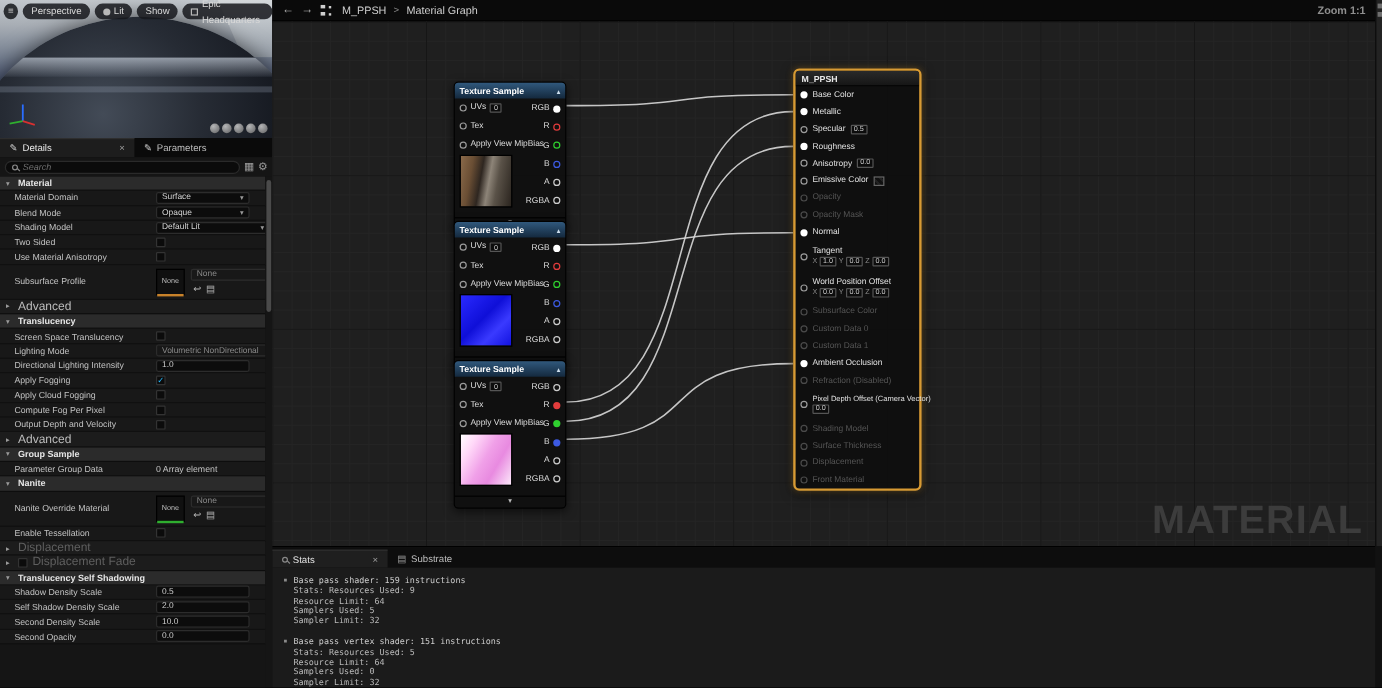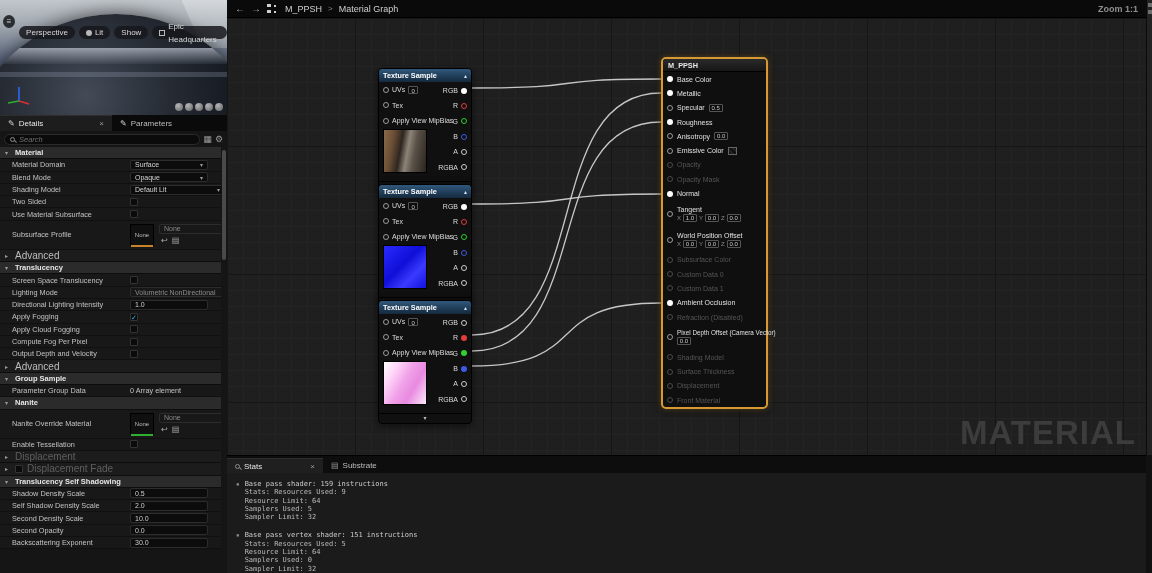--- a/index.html
+++ b/index.html
@@ -161,21 +161,21 @@
   <div class="left">
     <div class="viewport">
       <div class="vp-sky"></div>
       <div class="vp-corner"></div>
       <div class="vp-sphere">
         <div class="vp-band"></div>
           <div class="vp-band2"></div>
       </div>
       <div class="vp-toolbar">
         <div class="vp-menu">≡</div>
-        <div id="vp-pills" style="display:flex;gap:4px;margin-top:23px;">
+        <div id="vp-pills" style="display:flex;gap:4px;">
             <div class="pill">
               <span>Perspective</span>
             </div>
             <div class="pill">
               <span class="dot-icon"></span>
               <span>Lit</span>
             </div>
             <div class="pill">
               <span>Show</span>
             </div>
@@ -254,21 +254,21 @@
             </div>
           </div>
         </div>
         <div class="drow">
           <span class="lbl">Two Sided</span>
           <div class="ctrl">
             <span class="cb"></span>
           </div>
         </div>
         <div class="drow">
-          <span class="lbl">Use Material Subsurface</span>
+          <span class="lbl">Use Material Anisotropy</span>
           <div class="ctrl">
             <span class="cb"></span>
           </div>
         </div>
         <div class="drow tall">
           <span class="lbl">Subsurface Profile</span>
           <div class="ctrl">
             <div class="asset">
               <div class="athumb orange">None</div>
               <div class="acol">
@@ -404,26 +404,20 @@
         <div class="drow">
           <span class="lbl">Second Density Scale</span>
           <div class="ctrl">
             <div class="tbox">10.0</div>
           </div>
         </div>
         <div class="drow">
           <span class="lbl">Second Opacity</span>
           <div class="ctrl">
             <div class="tbox">0.0</div>
-          </div>
-        </div>
-        <div class="drow">
-          <span class="lbl">Backscattering Exponent</span>
-          <div class="ctrl">
-            <div class="tbox">30.0</div>
           </div>
         </div>
       </div>
     <div class="dscroll"></div>
   </div>
 
   <div class="main">
     <div class="graphbar">
       <span class="navarrow">←</span>
       <span class="navarrow">→</span>

